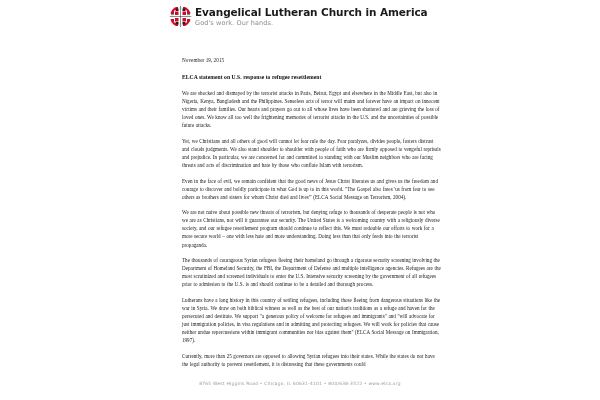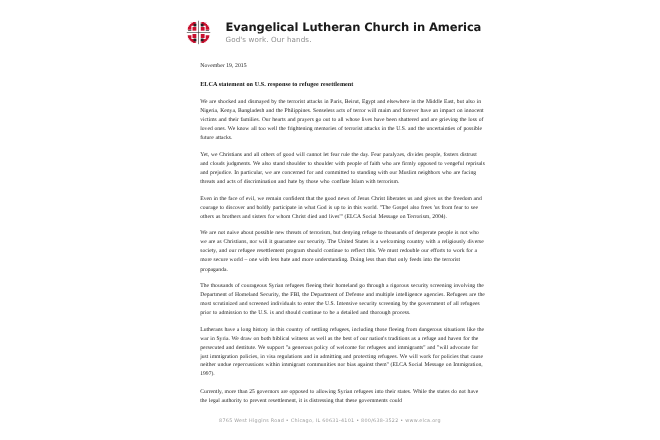--- a/index.html
+++ b/index.html
@@ -20,24 +20,24 @@
     width: 600px;
     height: 400px;
     background: #ffffff;
     box-sizing: border-box;
   }
 
   
   .letterhead {
     position: absolute;
     left: 168px;
-    top: 17px;
+    top: 4px;
     display: flex;
     align-items: center;
-    gap: 12px;
+    gap: 2px;
     justify-content: center;
   }
 
   .logo {
     width: 25px;
     height: 25px;
     flex: 0 0 25px;
     position: relative;
   }
   .logo svg { display: block; }

